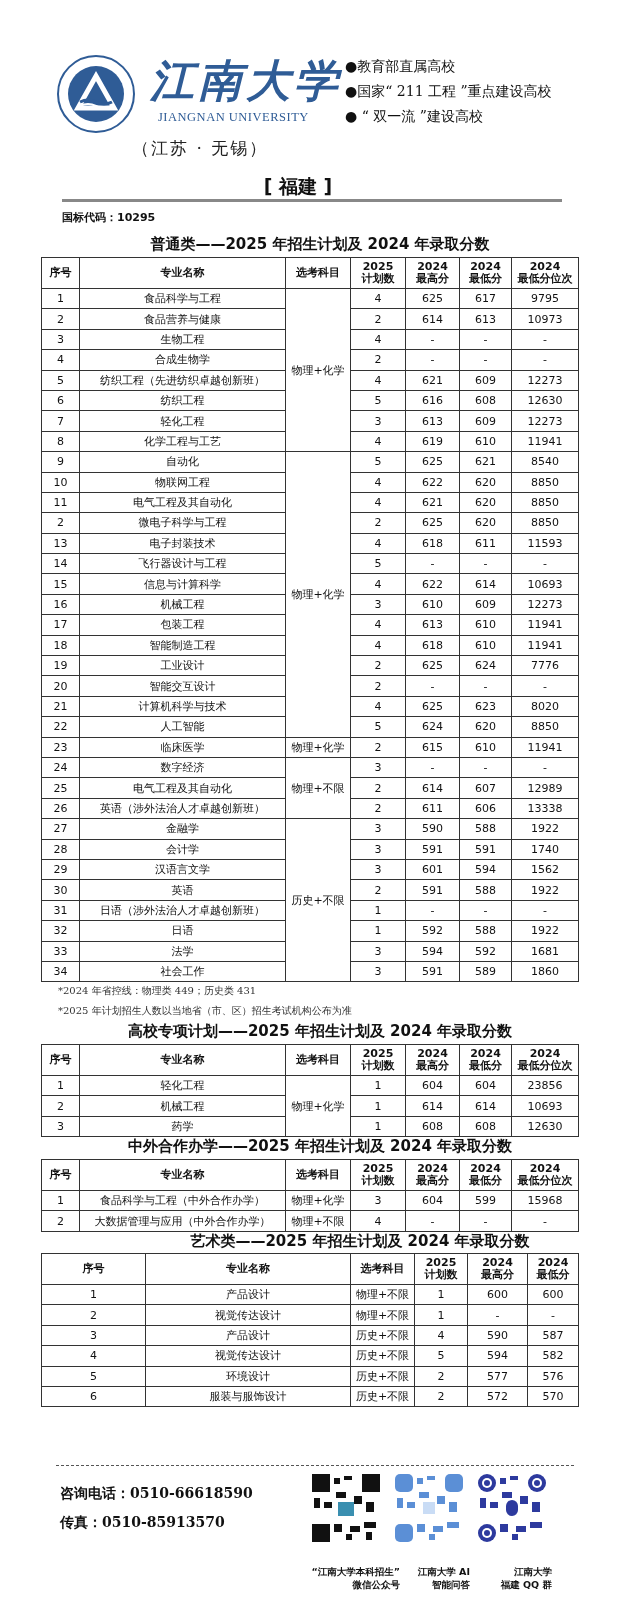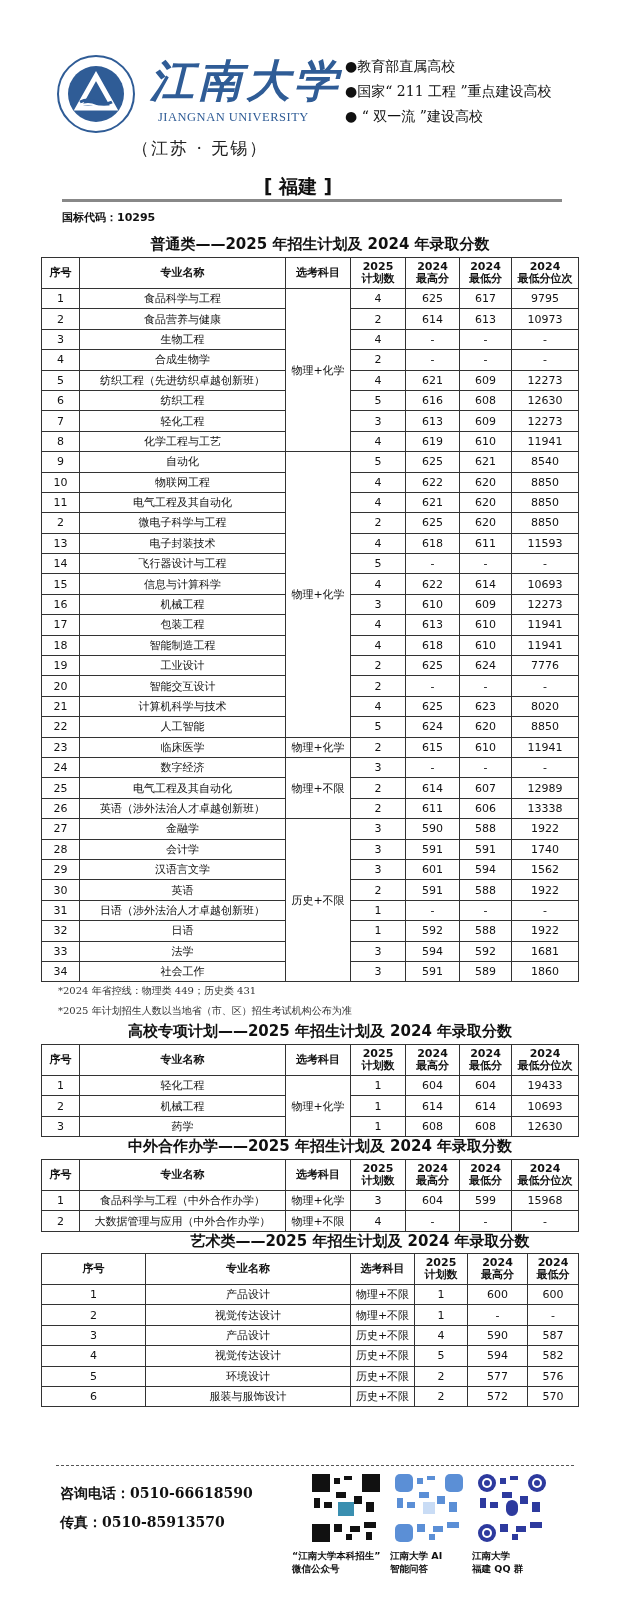--- a/index.html
+++ b/index.html
@@ -25,21 +25,21 @@
   table.grid td, table.grid th { border:1px solid #333; text-align:center; padding:0; overflow:hidden; white-space:nowrap; }
   table.grid th { font-weight:bold; font-size:11px; line-height:12px; }
   table.grid td { height:19.4px; line-height:19px; }
   table.grid { border:1.5px solid #333; }
   .note { left:58px; font-family:"DejaVu Serif", serif; font-size:10px; color:#333; }
 
   
   .dash { left:56px; top:1465px; width:518px; border-top:1.5px dashed #555; }
   .contact { left:60px; font-family:"DejaVu Serif", serif; font-weight:bold; font-size:14px; }
   .qr { width:72px; height:86px; }
-  .qr-cap { font-weight:bold; font-size:9.5px; text-align:left; line-height:13px; }
+  .qr-cap { font-weight:bold; font-size:9.5px; text-align:right; line-height:13px;margin-top:16px; }
 </style>
 </head>
 <body>
 
 <div class="abs logo-seal">
   <div class="inner">
     <svg width="56" height="56" viewBox="0 0 56 56">
       <polygon points="28,10 46,42 10,42" fill="none" stroke="#fff" stroke-width="5"></polygon>
       <path d="M12 36 Q20 32 28 36 T44 36" stroke="#2f5c96" stroke-width="3" fill="none"></path>
       <path d="M12 40 Q20 36 28 40 T44 40" stroke="#fff" stroke-width="2" fill="none"></path>
@@ -422,21 +422,21 @@
       </tr>
     </thead>
   <tbody>
       <tr>
         <td>1</td>
         <td>轻化工程</td>
         <td rowspan="3">物理+化学</td>
         <td>1</td>
         <td>604</td>
         <td>604</td>
-        <td>19433</td>
+        <td>23856</td>
       </tr>
       <tr>
         <td>2</td>
         <td>机械工程</td>
         <td>1</td>
         <td>614</td>
         <td>614</td>
         <td>10693</td>
       </tr>
       <tr>

